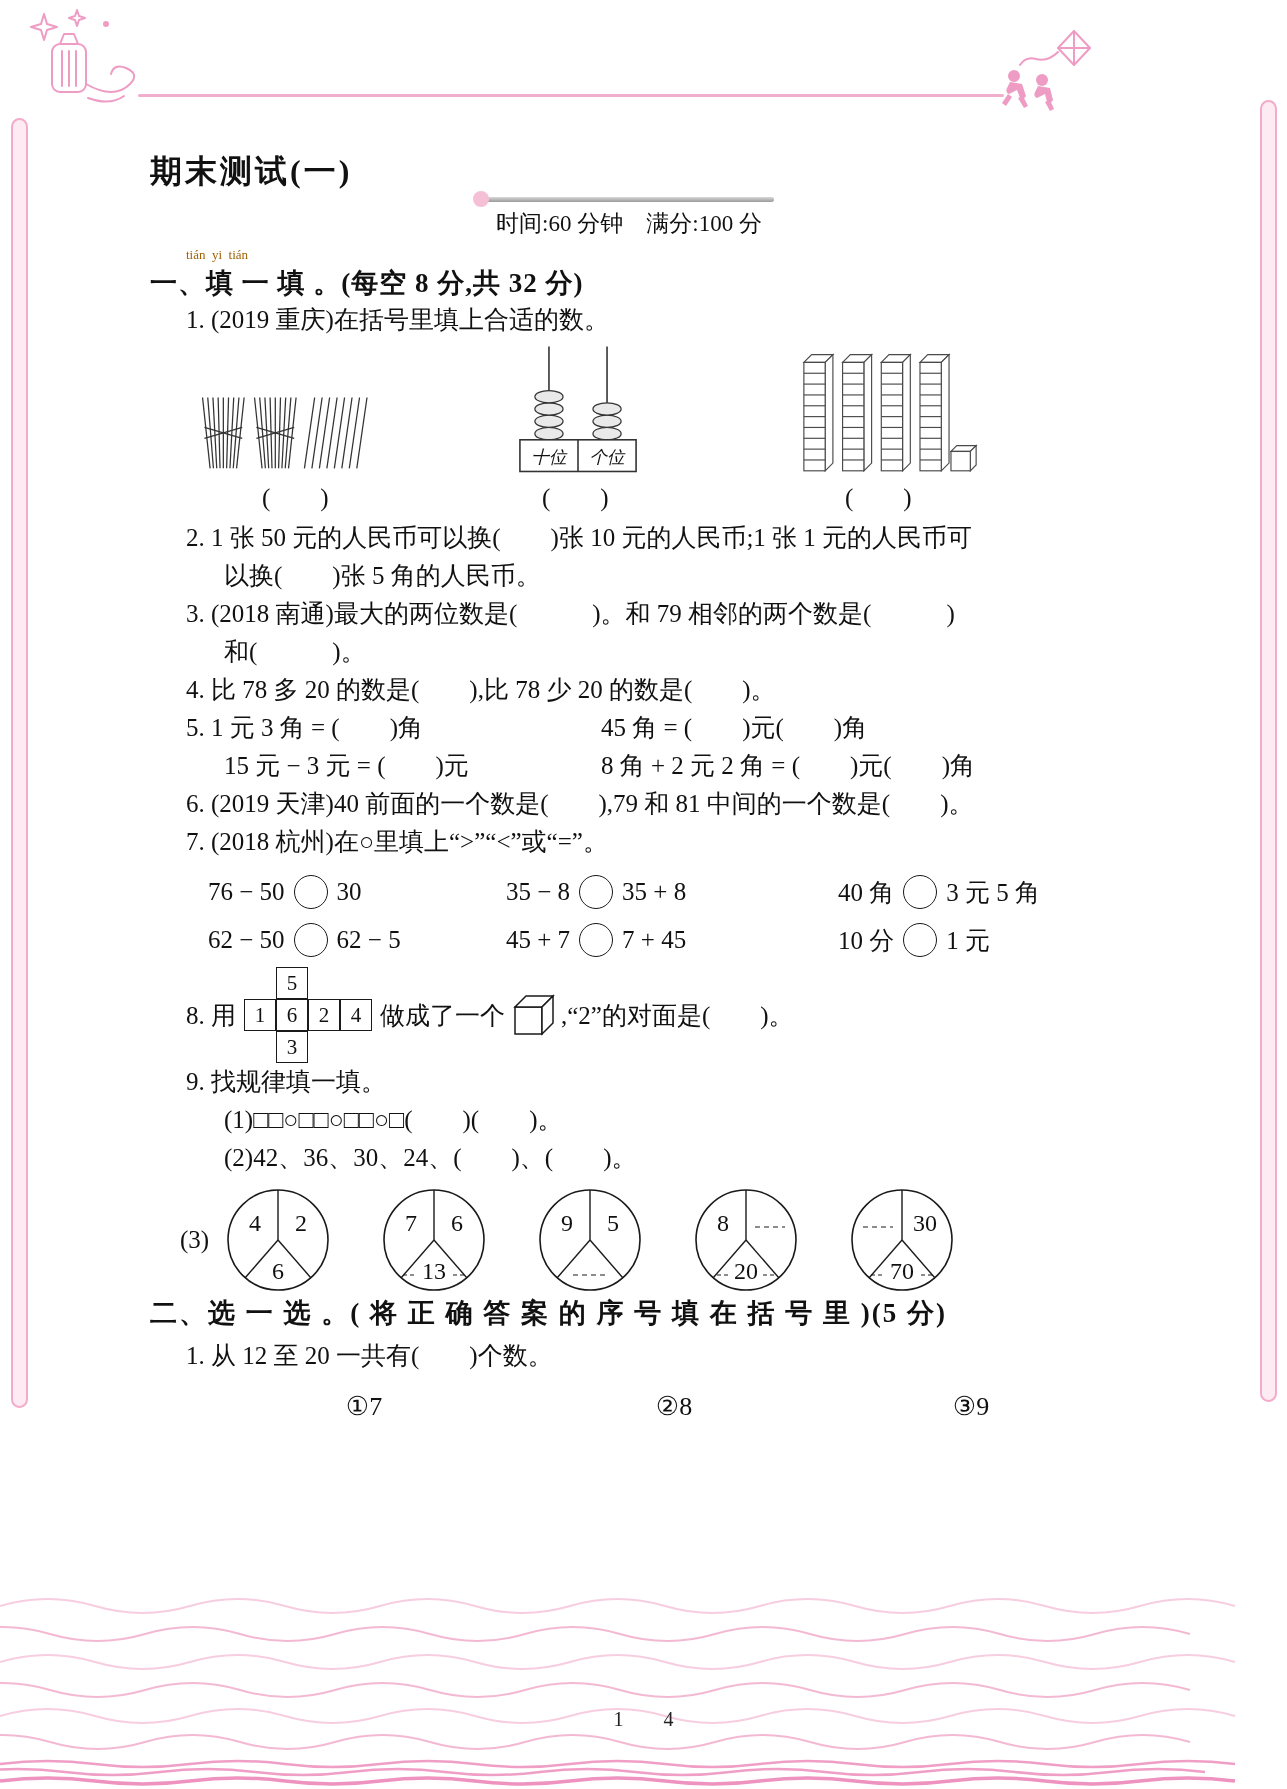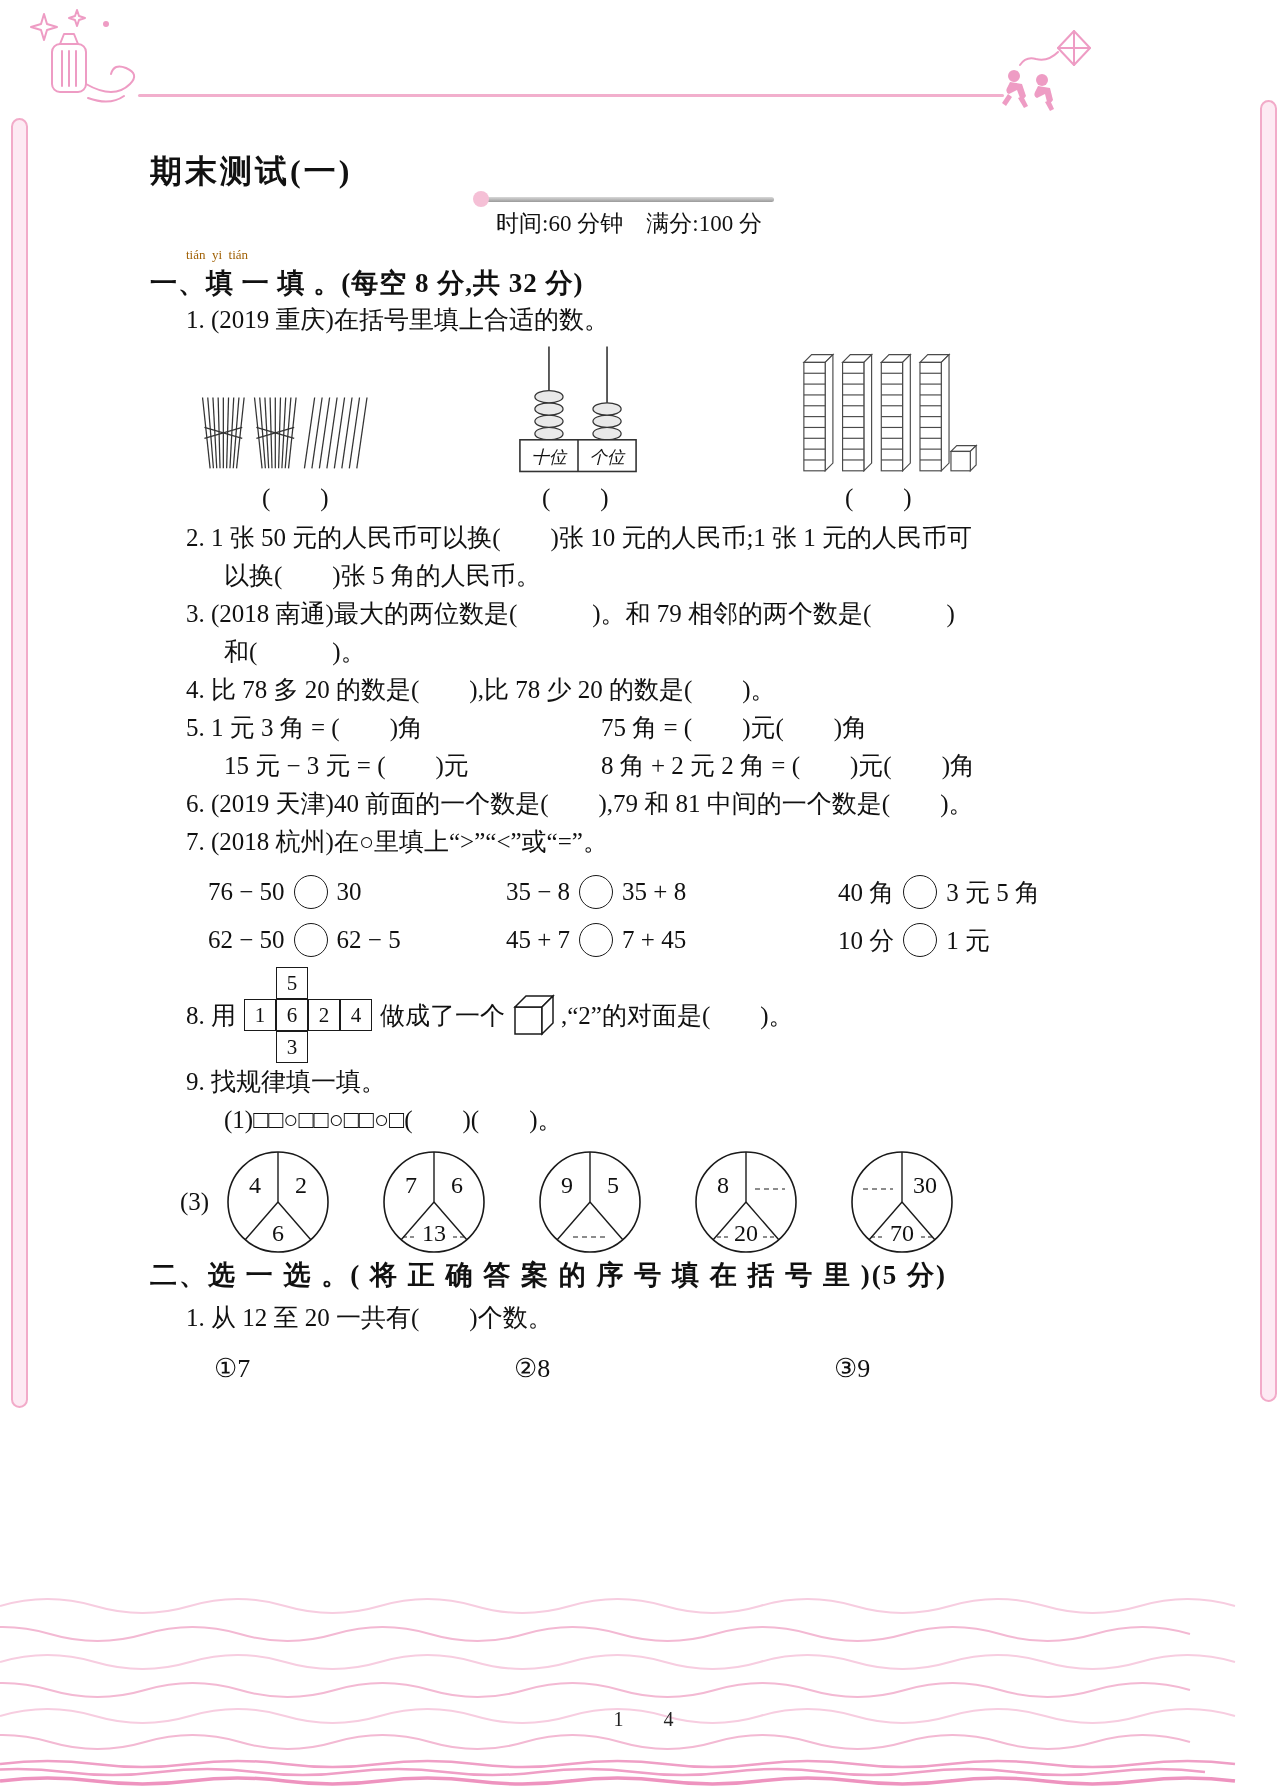--- a/index.html
+++ b/index.html
@@ -61,21 +61,21 @@
          margin:0 8px; }
   .net-cell { border:1.3px solid #1a1a1a; display:flex; align-items:center;
               justify-content:center; font-size:21px; }
 
   
   .circles-row { display:flex; align-items:flex-start; padding-left:30px; margin-top:10px; }
   .c3-label { font-size:25px; line-height:106px; margin-right:16px; }
   .circle-fig { margin-right:50px; }
 
   .opt-row { display:grid; grid-template-columns:300px 320px auto; padding-left:64px;
-             font-size:26px; margin-top:16px; }
+             font-size:26px; margin-top:16px;text-align:center; }
 
   
   .footer { position:absolute; left:0; bottom:0; width:1287px; height:205px; }
   .footer svg.waves { position:absolute; left:0; top:0; }
   .page-nums { position:absolute; left:0; width:100%; bottom:58px; display:flex;
                justify-content:center; gap:40px; font-size:20px; color:#222; }
 </style>
 </head>
 <body>
 
@@ -219,21 +219,21 @@
     </div>
 
     <div class="line q-indent">2. 1 张 50 元的人民币可以换(　　)张 10 元的人民币;1 张 1 元的人民币可</div>
     <div class="line q-cont">以换(　　)张 5 角的人民币。</div>
     <div class="line q-indent">3. (2018 南通)最大的两位数是(　　　)。和 79 相邻的两个数是(　　　)</div>
     <div class="line q-cont">和(　　　)。</div>
     <div class="line q-indent">4. 比 78 多 20 的数是(　　),比 78 少 20 的数是(　　)。</div>
 
     <div class="line q-indent cols-a">
       <span>5. 1 元 3 角 = (　　)角</span>
-      <span>75 角 = (　　)元(　　)角</span>
+      <span>45 角 = (　　)元(　　)角</span>
     </div>
     <div class="line q-cont cols-b">
       <span>15 元 − 3 元 = (　　)元</span>
       <span>8 角 + 2 元 2 角 = (　　)元(　　)角</span>
     </div>
 
     <div class="line q-indent">6. (2019 天津)40 前面的一个数是(　　),79 和 81 中间的一个数是(　　)。</div>
     <div class="line q-indent">7. (2018 杭州)在○里填上“&gt;”“&lt;”或“=”。</div>
 
     <div class="cmp-row">
@@ -275,20 +275,21 @@
           <rect x="4" y="15" width="27" height="27"></rect>
           <polygon points="4,15 15,4 42,4 31,15"></polygon>
           <polygon points="31,15 42,4 42,31 31,42"></polygon>
         </g>
       </svg>
       <span>,“2”的对面是(　　)。</span>
     </div>
 
     <div class="line q-indent">9. 找规律填一填。</div>
     <div class="line q-cont">(1)□□○□□○□□○□(　　)(　　)。</div>
+    <div class="line q-cont">(2)42、36、30、24、(　　)、(　　)。</div>
 
     <div class="circles-row">
       <span class="c3-label">(3)</span>
 
       <svg class="circle-fig" width="106" height="106" viewBox="0 0 106 106">
         <circle cx="53" cy="53" r="50" fill="none" stroke="#1a1a1a" stroke-width="1.6"></circle>
         <g stroke="#1a1a1a" stroke-width="1.4">
           <line x1="53" y1="3" x2="53" y2="53"></line>
             <line x1="53" y1="53" x2="20" y2="91"></line>
             <line x1="53" y1="53" x2="86" y2="91"></line>

